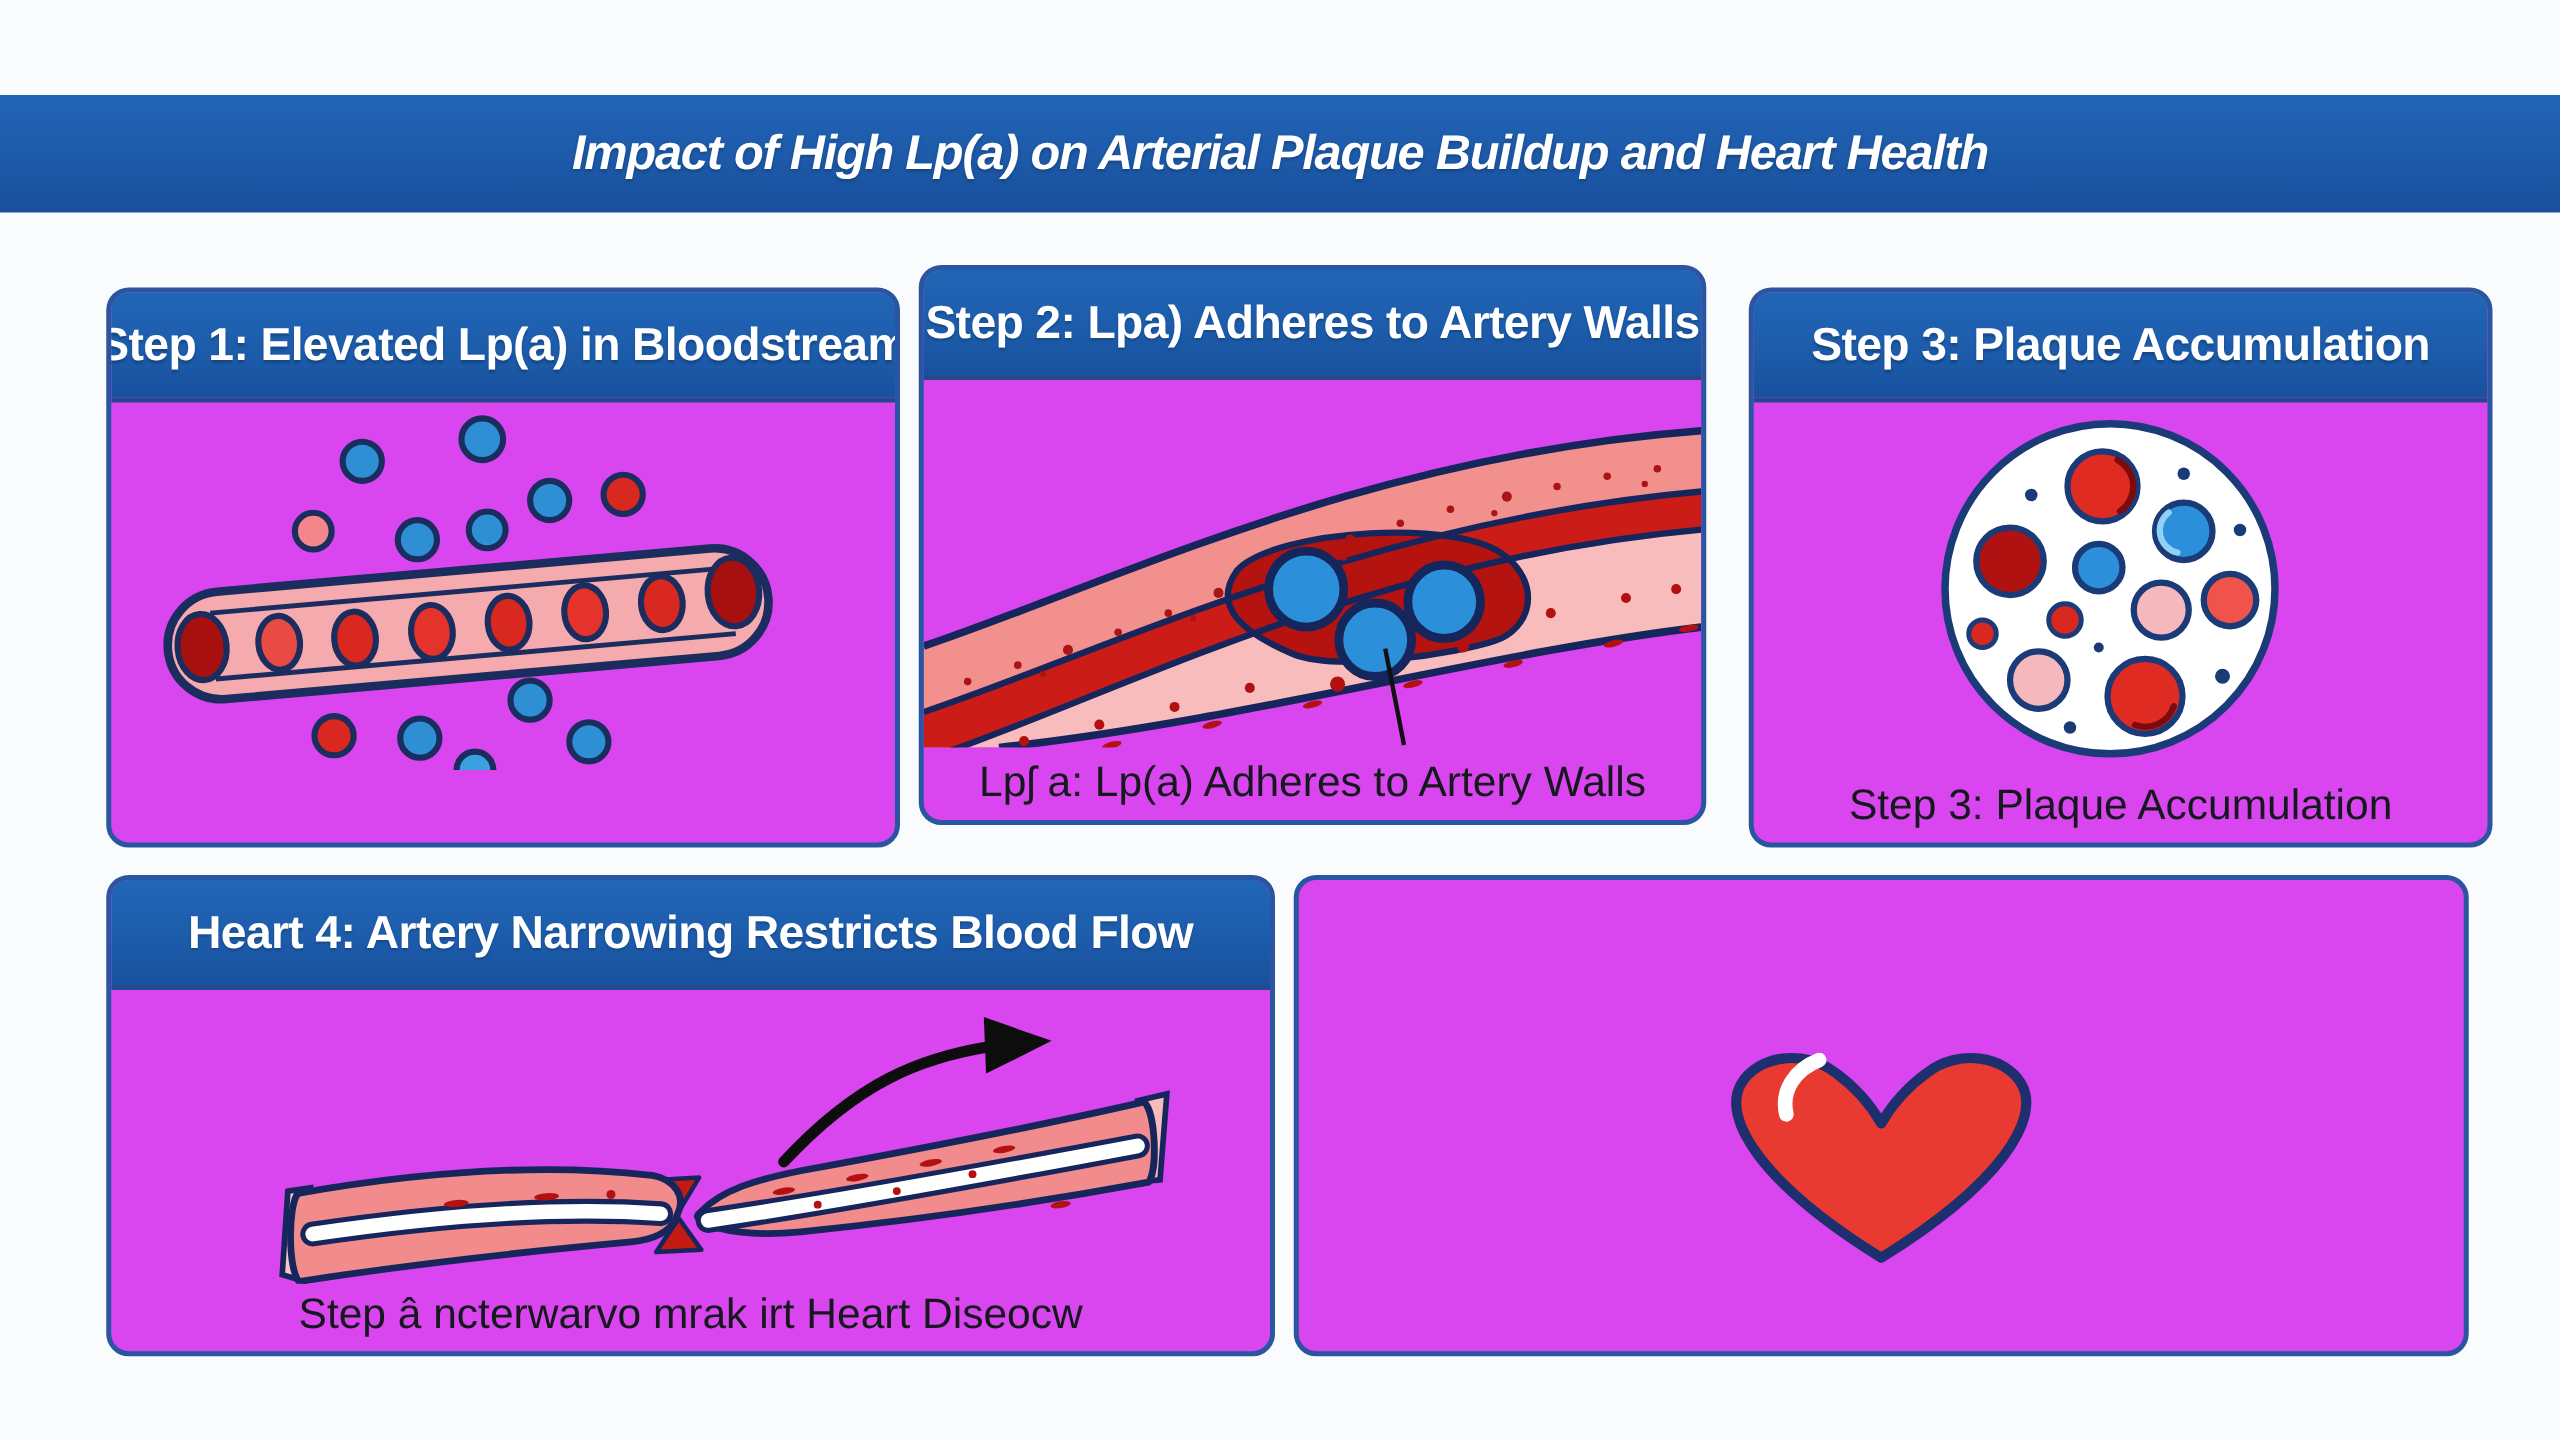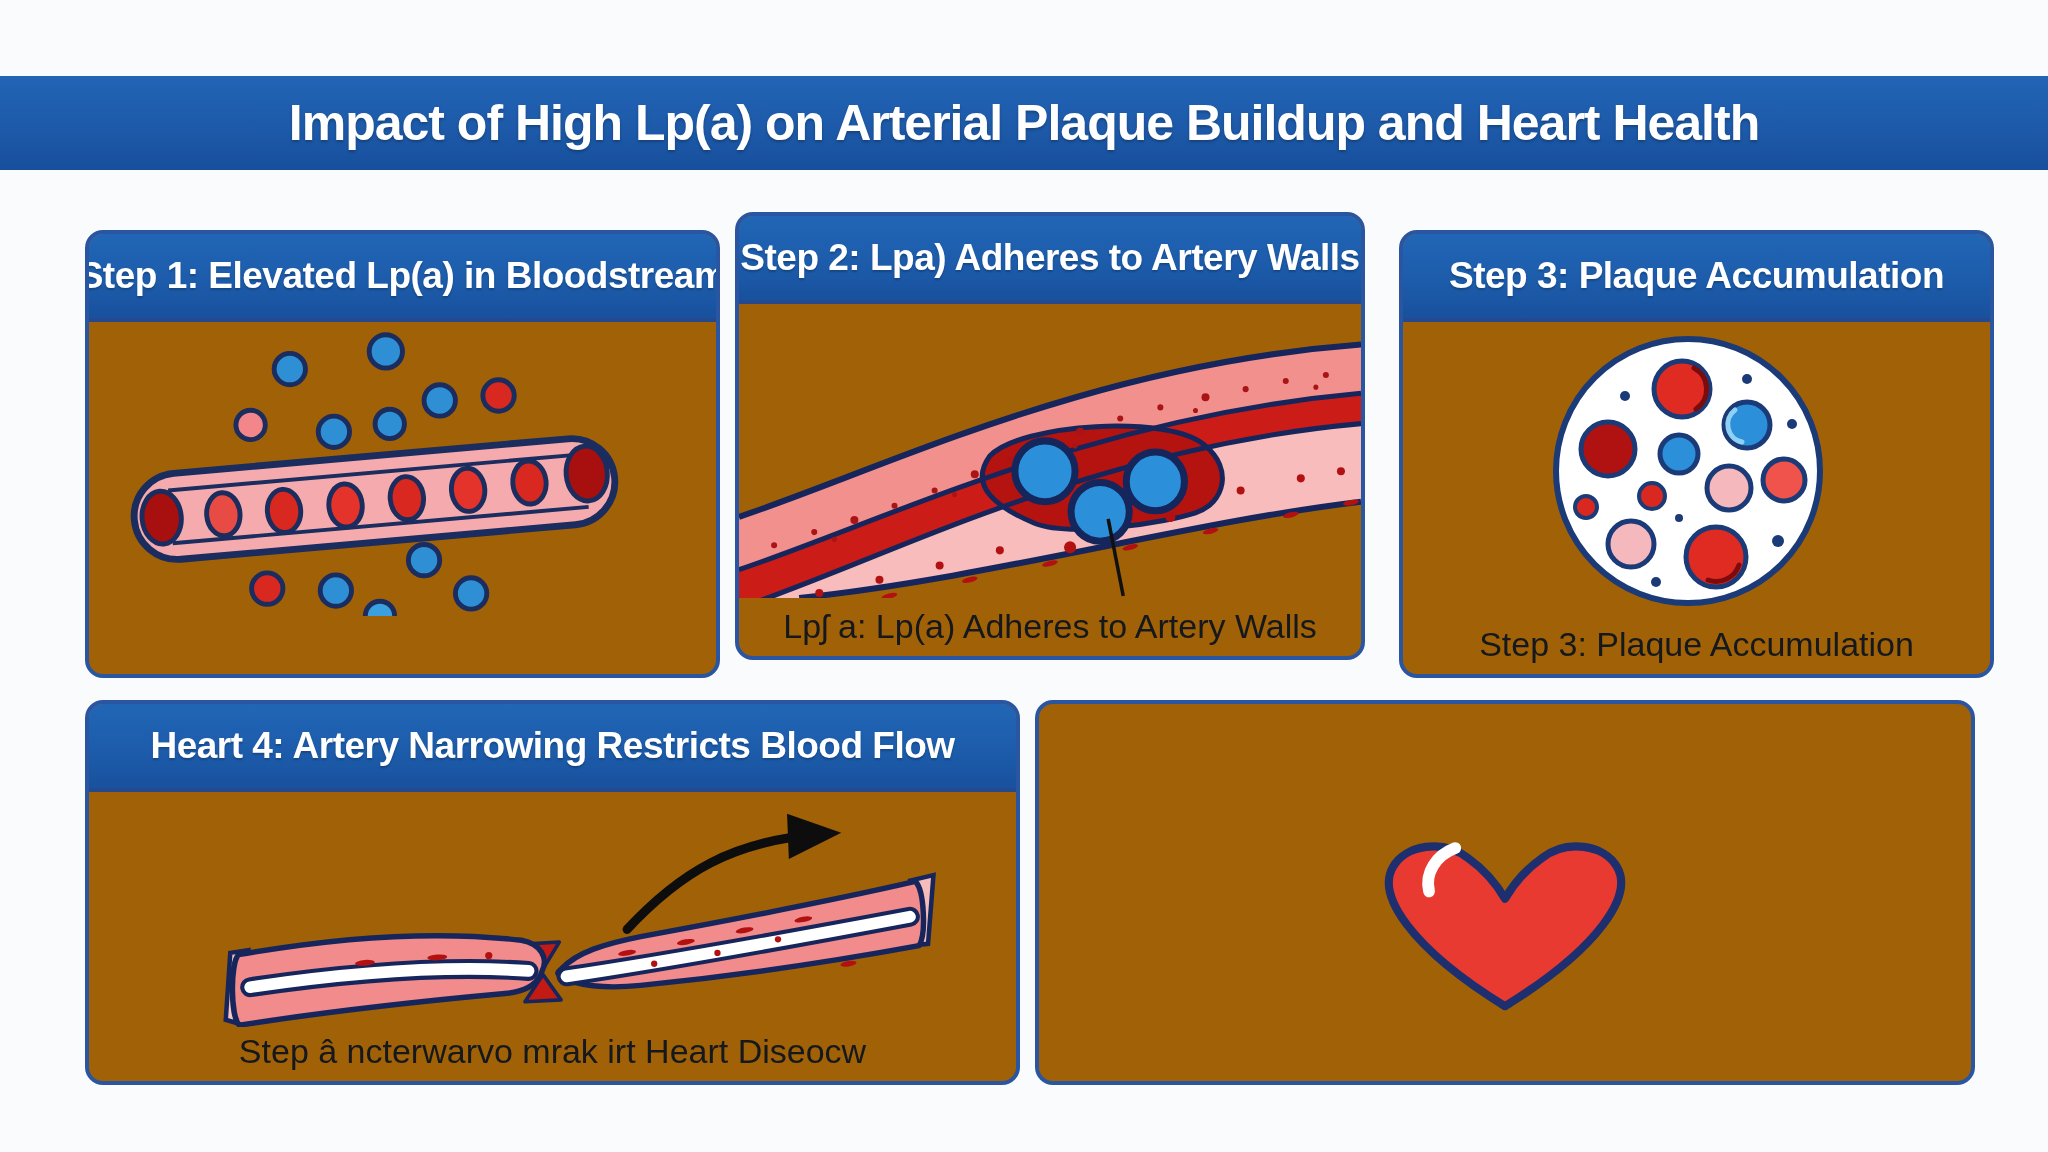--- a/index.html
+++ b/index.html
@@ -11,27 +11,28 @@
     overflow:hidden;
   }
   .stage{position:absolute;inset:0;}
   
   .banner{
     position:absolute;left:0;top:76px;width:2048px;height:94px;
     background:linear-gradient(180deg,#2264b6 0%,#1d5aa9 55%,#174f9c 100%);
     display:flex;align-items:center;justify-content:center;
   }
   .banner-text{
-    color:#ffffff;font-size:50px;font-weight:700;letter-spacing:-1px;
+    color:#ffffff;font-size:39px;font-weight:700;letter-spacing:-1px;
     text-shadow:0 2px 3px rgba(0,0,0,0.25);
     white-space:nowrap;
+    font-style:italic;
   }
   
   .panel{
-    position:absolute;background:#a16207;
+    position:absolute;background:#d946ef;
     border:4px solid #2a55a0;border-radius:18px;
     overflow:hidden;
   }
   .panel-header{
     position:absolute;left:0;top:0;right:0;height:84px;
     background:linear-gradient(180deg,#2166b6 0%,#1c5baa 60%,#18519d 100%);
     border-bottom:4px solid #24498f;
     display:flex;align-items:center;justify-content:center;
   }
   .panel-header-text{

